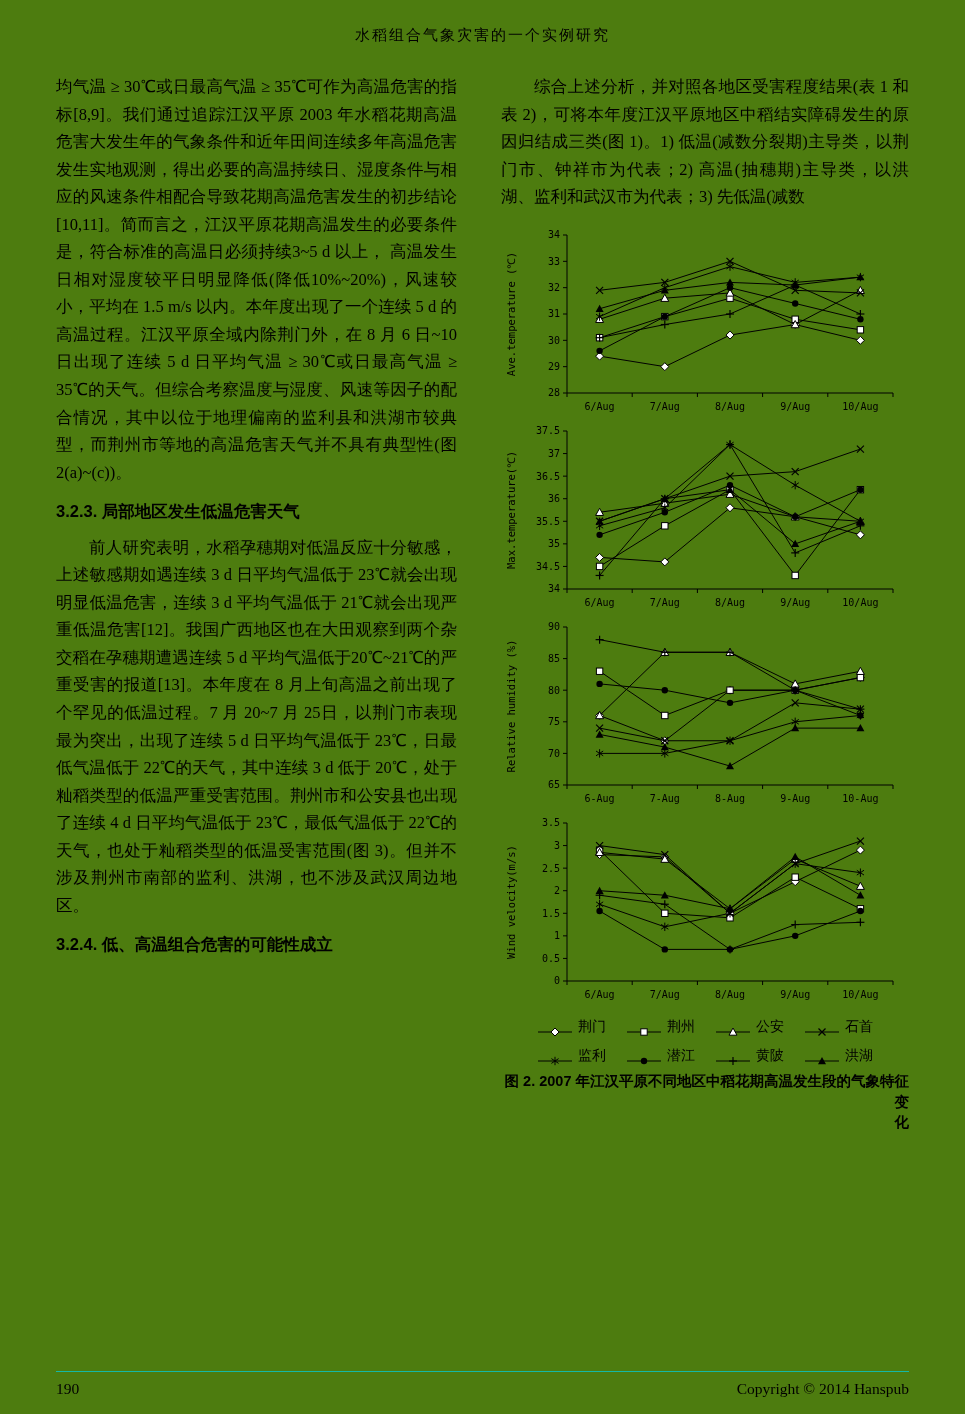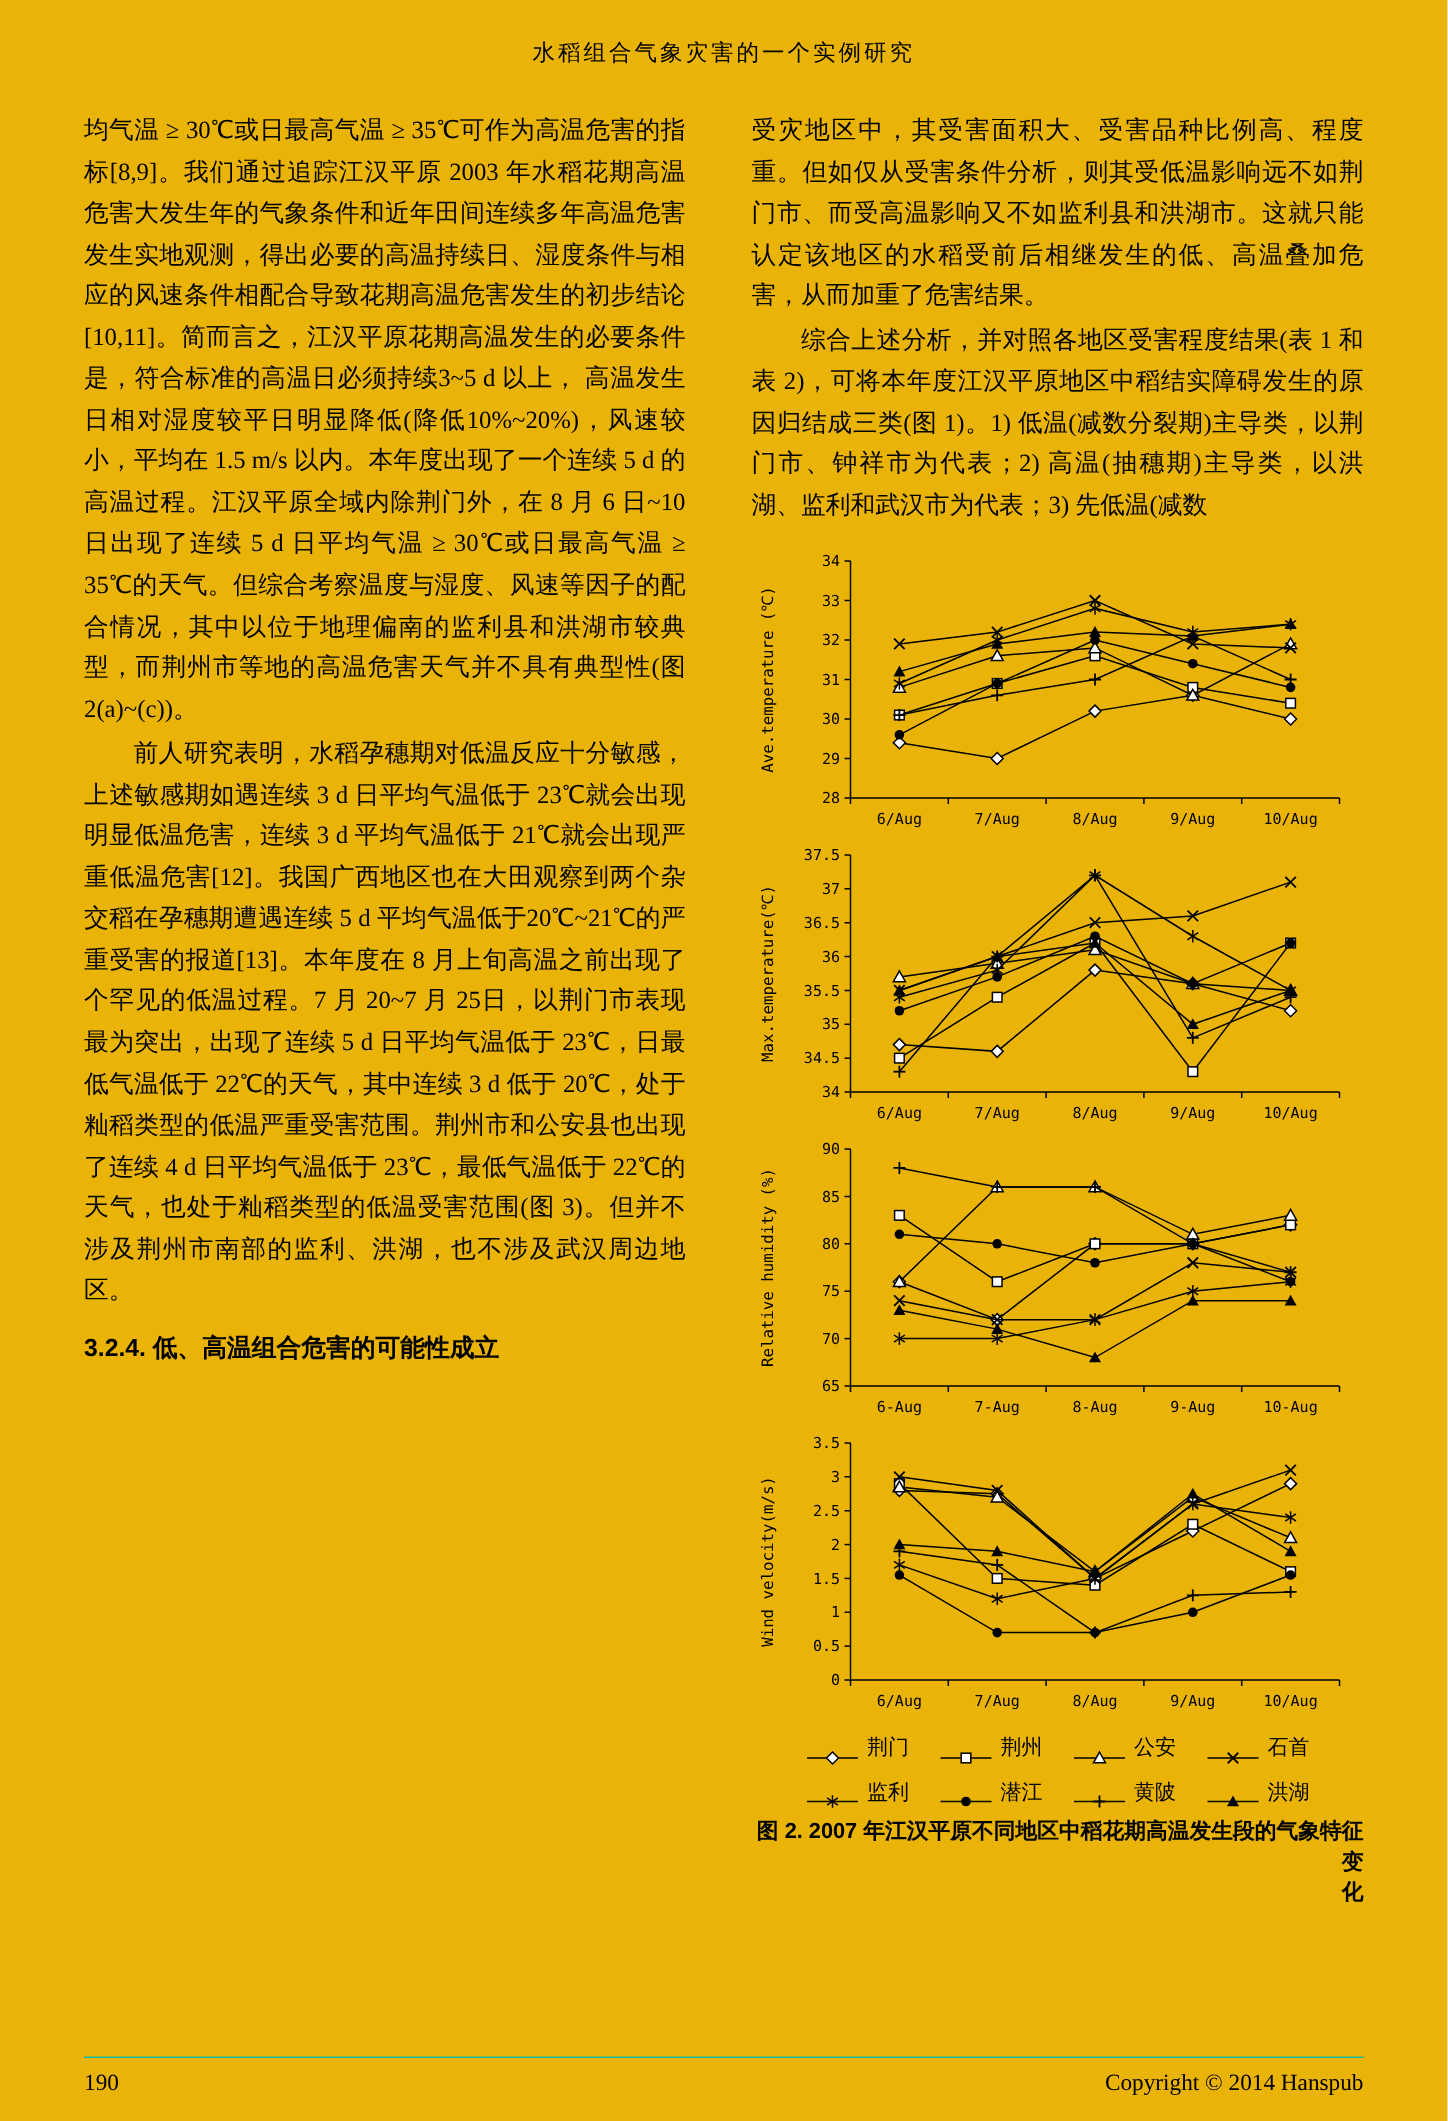--- a/index.html
+++ b/index.html
@@ -1,18 +1,18 @@
 <!DOCTYPE html>
 <html><head>
 <meta charset="utf-8">
 <style>
   html,body{margin:0;padding:0;background:#fff;}
   .page{
     width:965px;height:1414px;box-sizing:border-box;position:relative;
-    background:#eab308;color:#000;overflow:hidden;
+    background:#4d7c0f;color:#000;overflow:hidden;
     padding:26px 56px 18px 56px;
     font-family:"Liberation Serif", serif;
   }
   .header-title{
     text-align:center;font-size:15px;letter-spacing:2px;margin-bottom:28px;
   }
   .columns{display:flex;gap:44px;}
   .col{width:411px;font-size:16.5px;line-height:1.67;text-align:justify;}
   .col p{margin:0 0 2px 0;}
   .col p.indent{text-indent:2em;}
@@ -48,26 +48,26 @@
 <body>
 
 <div class="page">
 
   <div class="header-title">水稻组合气象灾害的一个实例研究</div>
 
   <div class="columns">
 
     <div class="col">
       <p>均气温 ≥ 30℃或日最高气温 ≥ 35℃可作为高温危害的指标[8,9]。我们通过追踪江汉平原 2003 年水稻花期高温危害大发生年的气象条件和近年田间连续多年高温危害发生实地观测，得出必要的高温持续日、湿度条件与相应的风速条件相配合导致花期高温危害发生的初步结论[10,11]。简而言之，江汉平原花期高温发生的必要条件是，符合标准的高温日必须持续3~5 d 以上， 高温发生日相对湿度较平日明显降低(降低10%~20%)，风速较小，平均在 1.5 m/s 以内。本年度出现了一个连续 5 d 的高温过程。江汉平原全域内除荆门外，在 8 月 6 日~10 日出现了连续 5 d 日平均气温 ≥ 30℃或日最高气温 ≥ 35℃的天气。但综合考察温度与湿度、风速等因子的配合情况，其中以位于地理偏南的监利县和洪湖市较典型，而荆州市等地的高温危害天气并不具有典型性(图 2(a)~(c))。</p>
+      <h3>3.2.3. 局部地区发生低温危害天气</h3>
       <p class="indent">前人研究表明，水稻孕穗期对低温反应十分敏感，上述敏感期如遇连续 3 d 日平均气温低于 23℃就会出现明显低温危害，连续 3 d 平均气温低于 21℃就会出现严重低温危害[12]。我国广西地区也在大田观察到两个杂交稻在孕穗期遭遇连续 5 d 平均气温低于20℃~21℃的严重受害的报道[13]。本年度在 8 月上旬高温之前出现了个罕见的低温过程。7 月 20~7 月 25日，以荆门市表现最为突出，出现了连续 5 d 日平均气温低于 23℃，日最低气温低于 22℃的天气，其中连续 3 d 低于 20℃，处于籼稻类型的低温严重受害范围。荆州市和公安县也出现了连续 4 d 日平均气温低于 23℃，最低气温低于 22℃的天气，也处于籼稻类型的低温受害范围(图 3)。但并不涉及荆州市南部的监利、洪湖，也不涉及武汉周边地区。</p>
       <h3>3.2.4. 低、高温组合危害的可能性成立</h3>
     </div>
 
     <div class="col">
-      <p>受灾地区中，其受害面积大、受害品种比例高、程度重。但如仅从受害条件分析，则其受低温影响远不如荆门市、而受高温影响又不如监利县和洪湖市。这就只能认定该地区的水稻受前后相继发生的低、高温叠加危害，从而加重了危害结果。</p>
       <p class="indent">综合上述分析，并对照各地区受害程度结果(表 1 和表 2)，可将本年度江汉平原地区中稻结实障碍发生的原因归结成三类(图 1)。1) 低温(减数分裂期)主导类，以荆门市、钟祥市为代表；2) 高温(抽穗期)主导类，以洪湖、监利和武汉市为代表；3) 先低温(减数</p>
 
       <div class="figure">
         <div class="chart">
           <svg id="chart0" width="408" height="194" viewBox="0 0 408 194">
               <line x1="66" y1="10" x2="66" y2="168" stroke="#000" stroke-width="1"></line>
               <line x1="66" y1="168" x2="392" y2="168" stroke="#000" stroke-width="1"></line>
               <line x1="62" y1="168" x2="66" y2="168" stroke="#000" stroke-width="1"></line>
               <text x="59" y="171.4" text-anchor="end" font-size="10" fill="#000" font-family="&quot;DejaVu Sans Mono&quot;, monospace">28</text>
               <line x1="62" y1="141.66666666666666" x2="66" y2="141.66666666666666" stroke="#000" stroke-width="1"></line>

